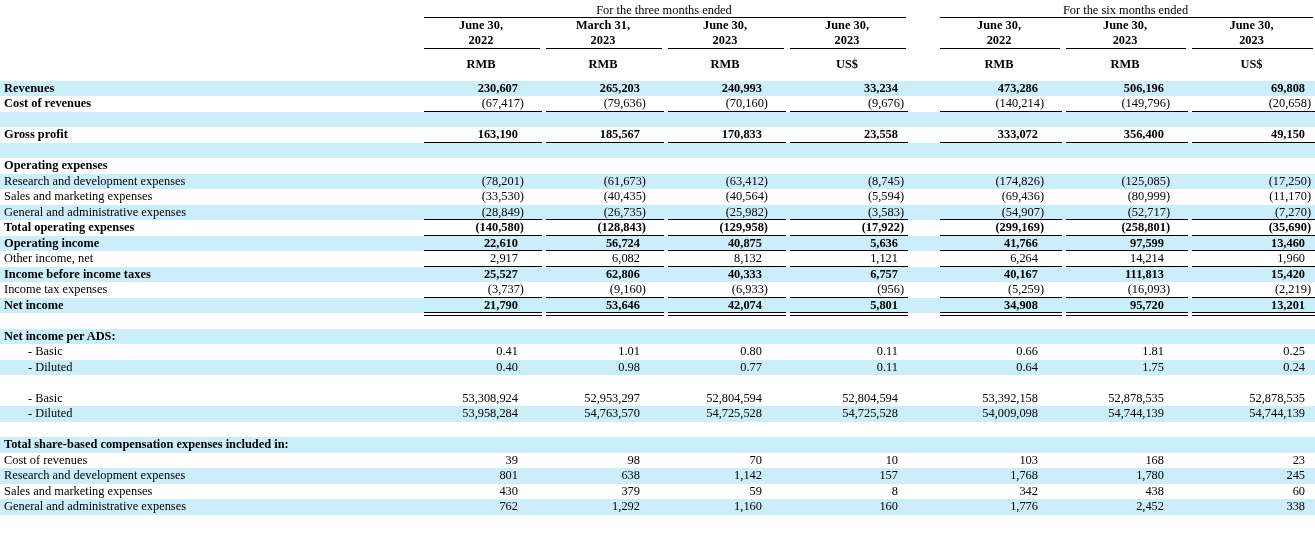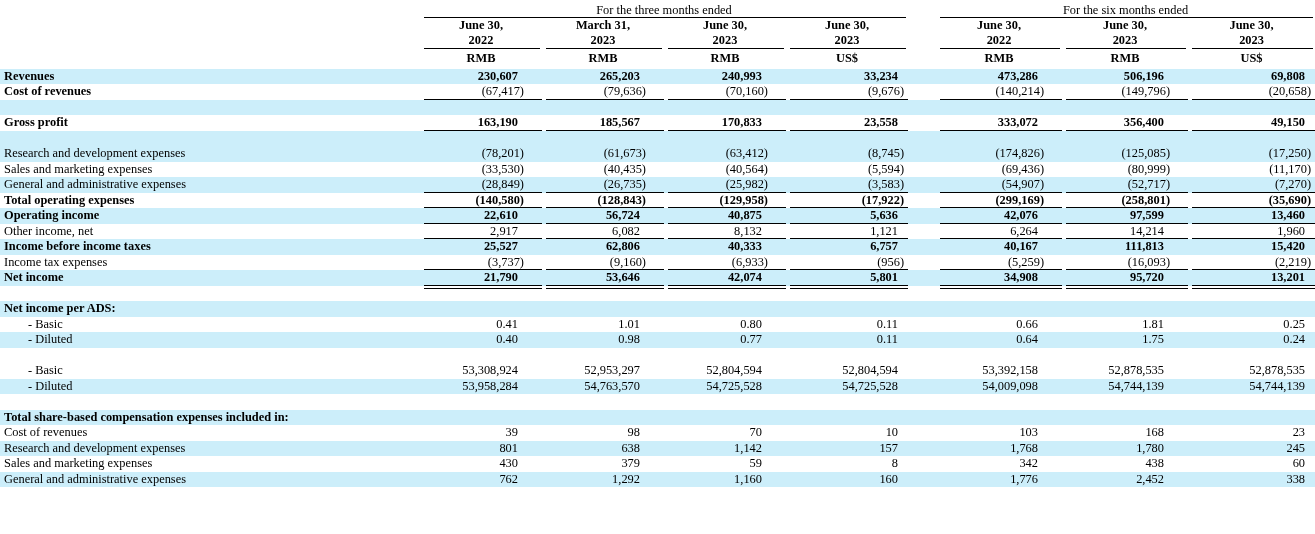--- a/index.html
+++ b/index.html
@@ -40,21 +40,21 @@
     margin-top:-1px; height:2px;
     border-top:1px solid #000; border-bottom:1px solid #000;
   }
 
   
   td.grp { text-align:center; font-weight:normal; height:15px; line-height:14px; font-size:12.4px; }
   td.grp::after { content:""; position:absolute; left:4px; right:2px; bottom:0; border-bottom:1px solid #000; }
   td.dt  { text-align:center; font-weight:bold; height:31px; }
   td.dt div { line-height:15px; height:15px;font-family:Liberation Serif, serif; }
   td.dt::after { content:""; position:absolute; left:4px; right:2px; bottom:0; border-bottom:1px solid #000; }
-  td.cur { text-align:center; font-weight:bold; height:20px; }
+  td.cur { text-align:center; font-weight:bold; height:32px; }
 </style>
 </head>
 <body>
 
 <div class="sheet">
   <table class="fin">
     <colgroup>
       <col style="width:420px">
       <col style="width:122px">
         <col style="width:122px">
@@ -163,20 +163,31 @@
           <td class="label"></td>
           <td class="num"></td>
           <td class="num"></td>
           <td class="num"></td>
           <td class="num usd"></td>
           <td class="gap"></td>
           <td class="num"></td>
           <td class="num"></td>
           <td class="num usd"></td>
         </tr>
+        <tr>
+          <td class="label bold">Operating expenses</td>
+          <td class="num"></td>
+          <td class="num"></td>
+          <td class="num"></td>
+          <td class="num usd"></td>
+          <td class="gap"></td>
+          <td class="num"></td>
+          <td class="num"></td>
+          <td class="num usd"></td>
+        </tr>
         <tr class="shade">
           <td class="label">Research and development expenses</td>
           <td class="num neg">(78,201)</td>
           <td class="num neg">(61,673)</td>
           <td class="num neg">(63,412)</td>
           <td class="num usd neg">(8,745)</td>
           <td class="gap"></td>
           <td class="num neg">(174,826)</td>
           <td class="num neg">(125,085)</td>
           <td class="num usd neg">(17,250)</td>
@@ -214,21 +225,21 @@
           <td class="num bold u neg">(258,801)</td>
           <td class="num usd bold u neg">(35,690)</td>
         </tr>
         <tr class="shade">
           <td class="label bold">Operating income</td>
           <td class="num bold u">22,610</td>
           <td class="num bold u">56,724</td>
           <td class="num bold u">40,875</td>
           <td class="num usd bold u">5,636</td>
           <td class="gap"></td>
-          <td class="num bold u">42,076</td>
+          <td class="num bold u">41,766</td>
           <td class="num bold u">97,599</td>
           <td class="num usd bold u">13,460</td>
         </tr>
         <tr>
           <td class="label">Other income, net</td>
           <td class="num u">2,917</td>
           <td class="num u">6,082</td>
           <td class="num u">8,132</td>
           <td class="num usd u">1,121</td>
           <td class="gap"></td>

